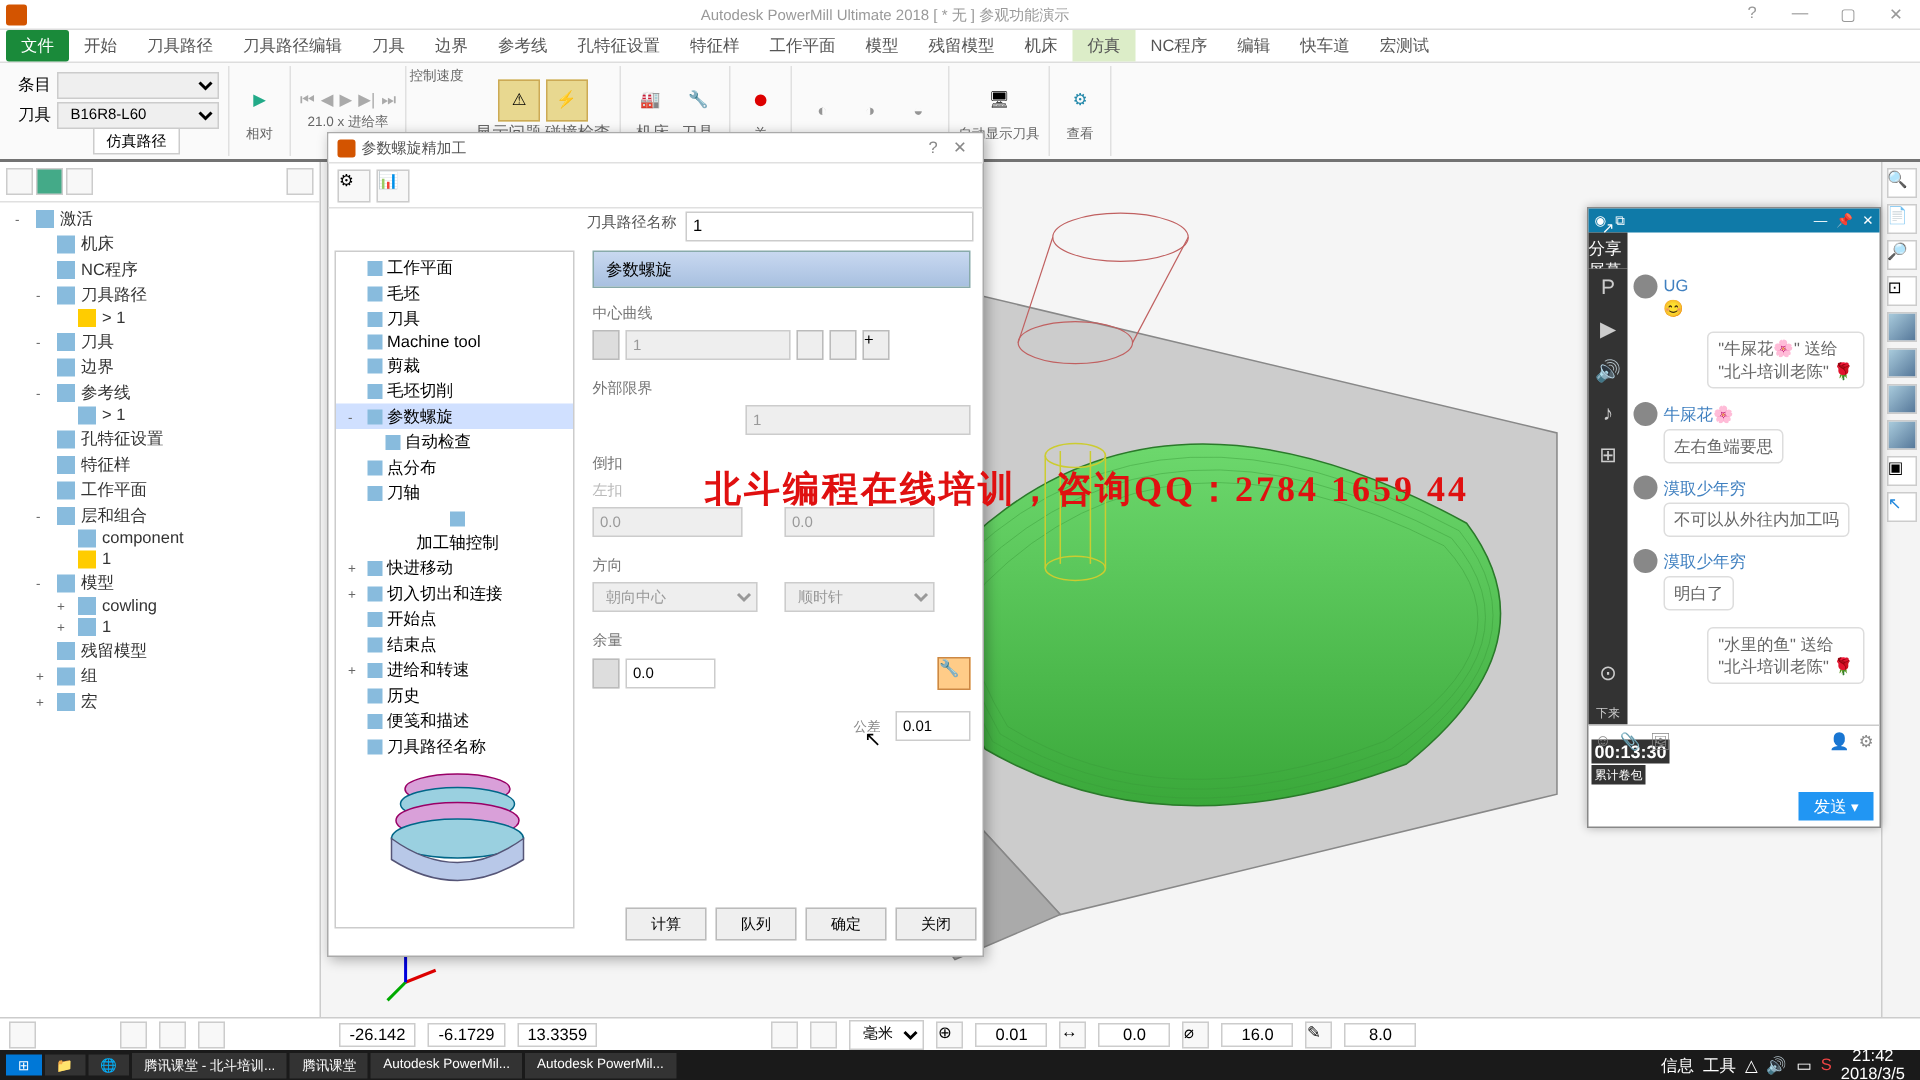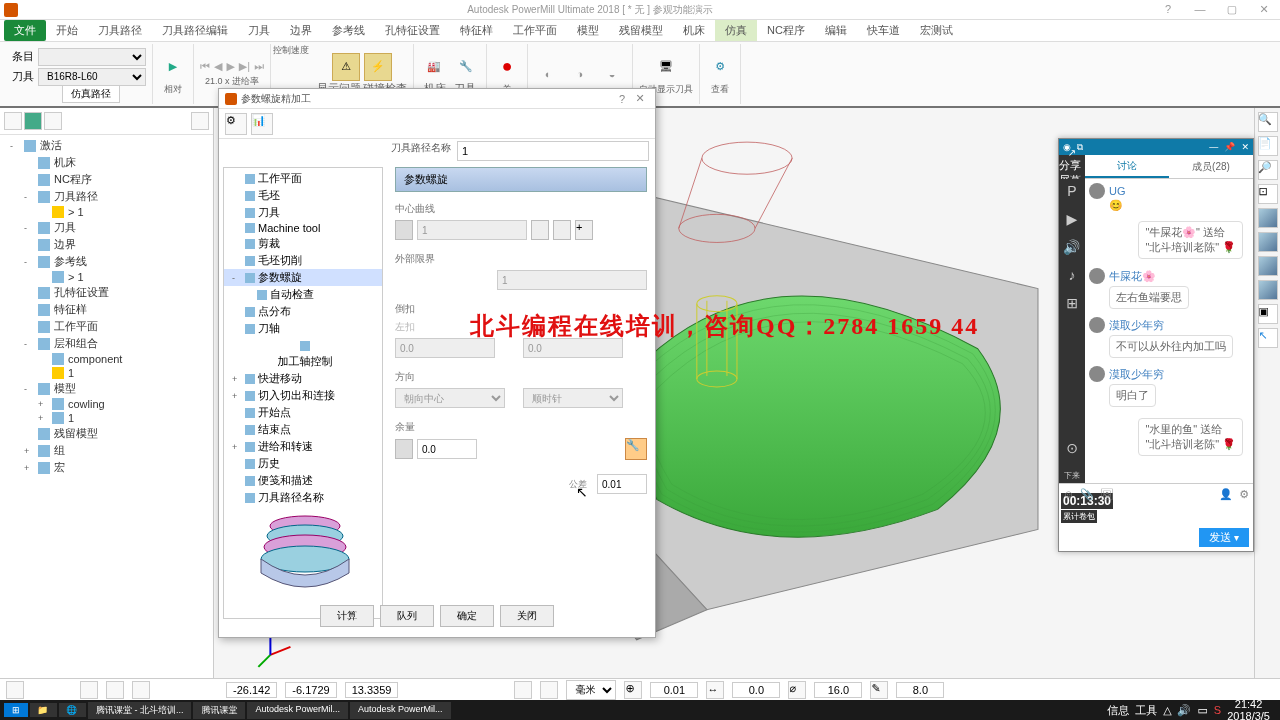--- a/index.html
+++ b/index.html
@@ -44,21 +44,21 @@
 .form-header { background: linear-gradient(#c8d8f0, #a8c0e0); padding: 4px 8px; border: 1px solid #8aa; margin-bottom: 10px; font-size: 11px; }
 .form-group { margin-bottom: 12px; }
 .form-label { color: #777; font-size: 10px; margin-bottom: 4px; display: block; }
 .form-row { display: flex; gap: 4px; align-items: center; }
 .form-input { border: 1px solid #ccc; padding: 2px 4px; font-size: 10px; background: #fff; height: 20px; }
 .form-input.disabled { background: #eee; color: #999; }
 .pathname-row { display: flex; align-items: flex-start; padding: 2px 6px; gap: 6px; }
 .pathname-row label { font-size: 10px; color: #555; }
 .pathname-row input { flex: 1; border: 1px solid #ccc; padding: 2px 4px; height: 20px; }
 .dialog-preview { position: absolute; left: 6px; bottom: 36px; width: 160px; height: 110px; display: flex; align-items: center; justify-content: center; }
-.dialog-buttons { position: absolute; bottom: 6px; left: 0; right: 0; display: flex; justify-content: center; gap: 6px; padding: 4px; }
+.dialog-buttons { position: absolute; bottom: 6px; left: 0; right: 0; display: flex; justify-content: flex-end; gap: 6px; padding: 4px; }
 .dbtn2 { padding: 3px 16px; background: #efefef; border: 1px solid #bbb; font-size: 10px; cursor: pointer; }
 .chat-panel { position: absolute; right: 26px; top: 138px; width: 196px; height: 414px; background: #fff; border: 1px solid #888; box-shadow: 0 0 6px rgba(0,0,0,0.3); }
 .chat-header { height: 16px; background: #0f7aa8; display: flex; align-items: center; padding: 0 4px; gap: 6px; }
 .chat-header span { color: #fff; font-size: 9px; cursor: pointer; }
 .chat-tabs { display: flex; height: 24px; border-bottom: 1px solid #ccc; }
 .chat-tab { flex: 1; display: flex; align-items: center; justify-content: center; font-size: 10px; color: #666; cursor: pointer; }
 .chat-tab.active { color: #0f7aa8; border-bottom: 2px solid #0f7aa8; }
 .chat-side { position: absolute; left: 0; top: 40px; width: 26px; bottom: 68px; background: #333; display: flex; flex-direction: column; align-items: center; padding-top: 4px; gap: 10px; }
 .cs-icon { width: 18px; height: 18px; color: #ccc; font-size: 14px; text-align: center; }
 .chat-body { position: absolute; left: 26px; top: 40px; right: 0; bottom: 68px; padding: 4px; overflow: auto; font-size: 10px; }
@@ -551,24 +551,20 @@
     <span>⧉</span>
     <span style="flex:1"></span>
     <span>—</span>
     <span>📌</span>
     <span>✕</span>
   </div>
   <div class="chat-sharebar">
     <div style="font-size:10px">↗</div>
     <div>分享屏幕</div>
   </div>
-  <div class="chat-tabs" style="margin-left:26px">
-    <div class="chat-tab active">讨论</div>
-    <div class="chat-tab">成员(28)</div>
-  </div>
   <div class="chat-side">
     <div class="cs-icon">P</div>
     <div class="cs-icon">▶</div>
     <div class="cs-icon">🔊</div>
     <div class="cs-icon">♪</div>
     <div class="cs-icon">⊞</div>
     <div style="flex:1"></div>
     <div class="cs-icon">⊙</div>
     <div style="font-size:8px;color:#ccc;text-align:center;padding:2px">下来</div>
   </div>

